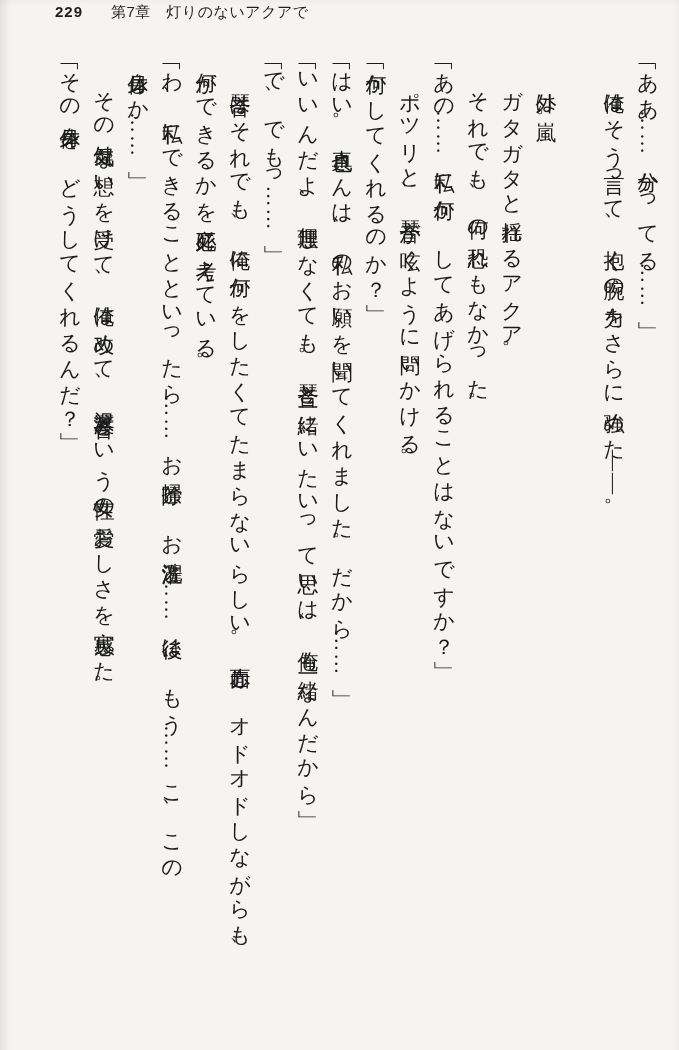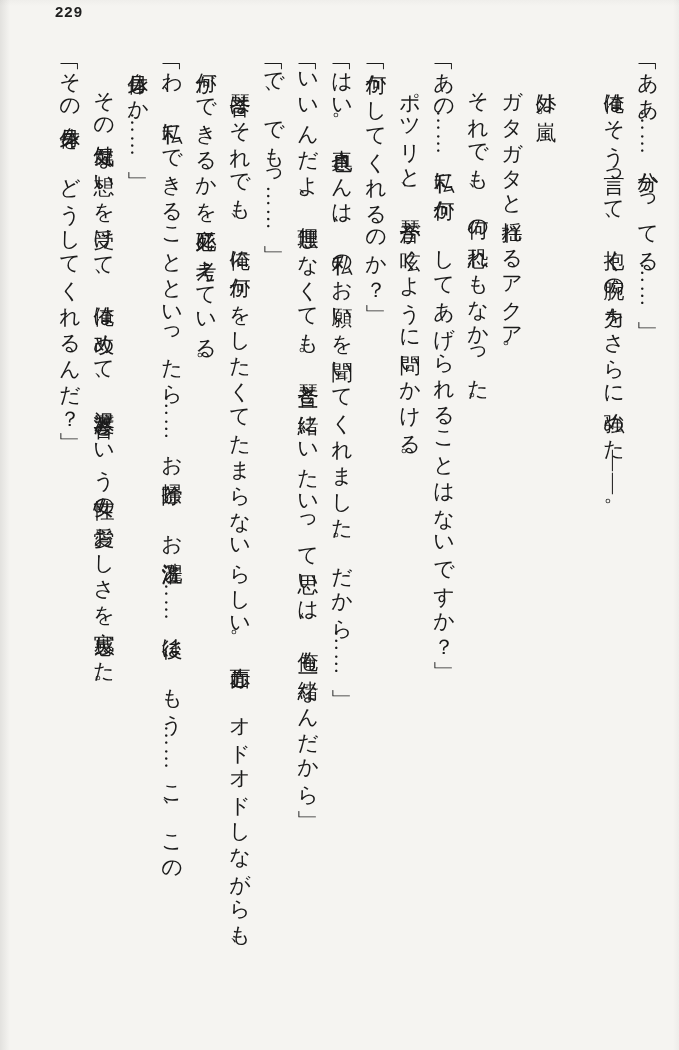--- a/index.html
+++ b/index.html
@@ -71,20 +71,21 @@
   .text-body p.blank {
     
   }
 </style>
 </head>
 <body>
 
 <div class="page">
   <div class="running-head">
     <span class="folio">229</span>
+    <span class="chapter">第7章　灯りのないアクアで</span>
   </div>
 
   <div class="text-body">
       <p class="">「ああ……分かってる……」</p>
       <p class="indent">俺はそう言って、抱く腕の力をさらに強めた――。</p>
       <p class=" blank">　</p>
       <p class="indent">外は嵐。</p>
       <p class="indent">ガタガタと揺れるアクア。</p>
       <p class="indent">それでも、何の恐れもなかった。</p>
       <p class="">「あの……私に何か、してあげられることはないですか？」</p>

